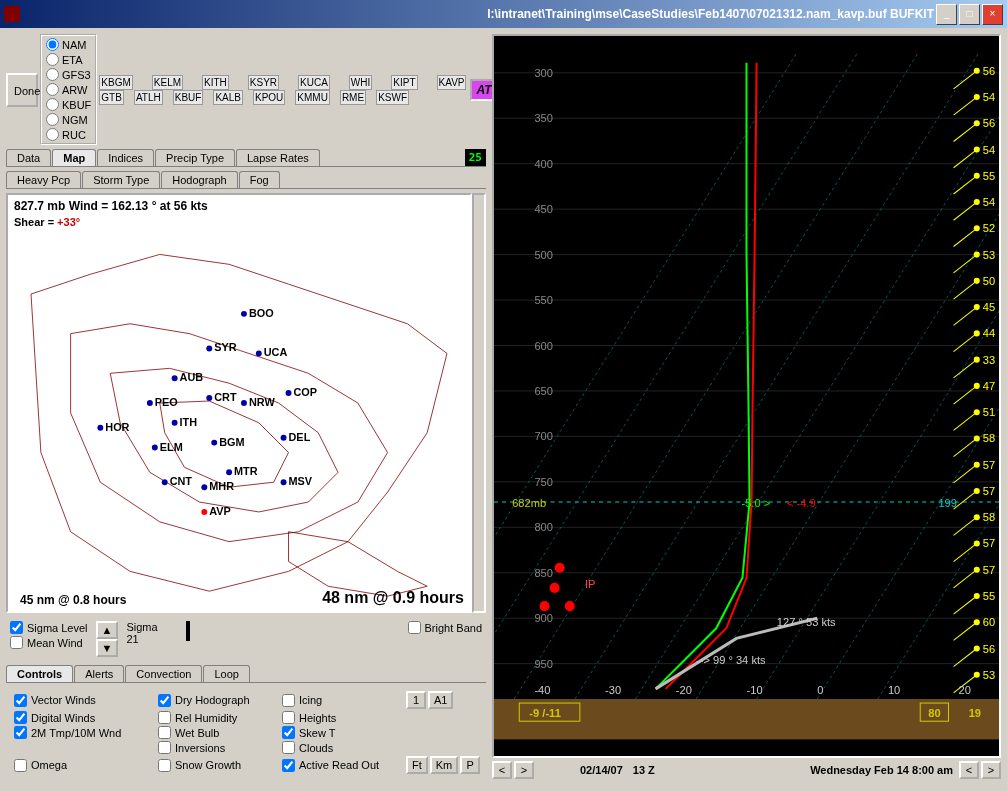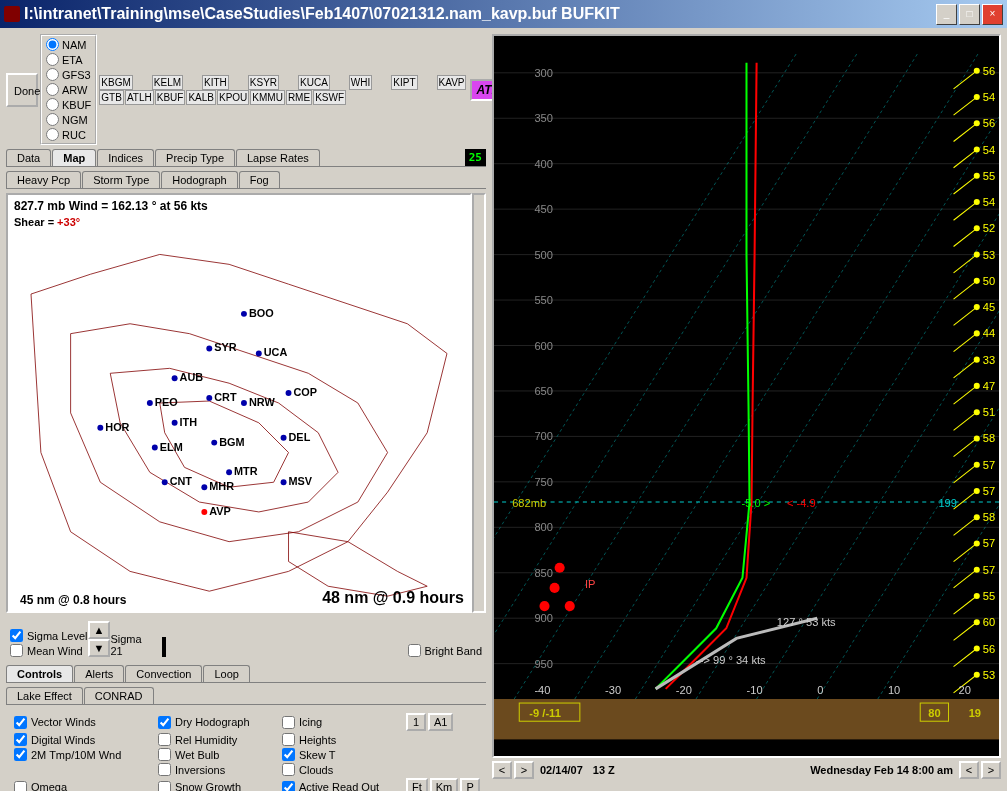--- a/index.html
+++ b/index.html
@@ -1,43 +1,43 @@
 <!DOCTYPE html>
 <html><head>
 <meta charset="utf-8">
 <style>
   * { box-sizing: border-box; margin: 0; padding: 0; font-family: "MS Sans Serif", Tahoma, sans-serif; font-size: 11px; }
   body { background: #d4d0c8; overflow: hidden; width: 1007px; height: 791px; }
   .titlebar { background: linear-gradient(to right, #0a246a, #a6caf0); height: 28px; display: flex; align-items: center; padding: 0 4px; color: white; }
   .titlebar-icon { width: 16px; height: 16px; margin-right: 4px; background: #800000; border-radius: 2px; }
-  .titlebar-text { flex: 1; font-size: 16px; font-weight: bold; }
+  .titlebar-text { flex: 1; font-size: 12px; font-weight: bold; text-align: right; }
   .winbtn { width: 21px; height: 21px; background: #d4d0c8; border: 1px solid #fff; border-right-color: #404040; border-bottom-color: #404040; margin-left: 2px; text-align: center; font-family: Marlett, sans-serif; line-height: 18px; font-size: 10px; }
   .winbtn.close { background: #e04030; color: white; }
   .content { display: flex; padding: 6px; gap: 6px; height: 760px; }
   .left { width: 480px; display: flex; flex-direction: column; gap: 4px; }
   .right { flex: 1; display: flex; flex-direction: column; }
   .row { display: flex; align-items: center; gap: 2px; }
   .btn { background: #d4d0c8; border: 2px outset #fff; padding: 2px 6px; min-width: 32px; text-align: center; cursor: pointer; font-size: 11px; }
   .btn.sm { padding: 1px 4px; min-width: 20px; }
   .radio-group { background: #d4d0c8; border: 2px groove #fff; padding: 2px 4px; display: flex; flex-wrap: wrap; gap: 2px 8px; }
   .radio-item { display: flex; align-items: center; gap: 3px; font-size: 11px; }
   .radio-item input { margin: 0; }
   .station { font-size: 10px; text-align: center; padding: 1px; border: 1px solid #999; background: #e8e8e8; }
   .tab-row { display: flex; border-bottom: 1px solid #808080; }
   .tab { padding: 2px 10px; border: 1px solid #808080; border-bottom: none; background: #d4d0c8; margin-right: 1px; font-size: 11px; border-radius: 3px 3px 0 0; cursor: pointer; }
   .tab.active { background: #e8e8e8; font-weight: bold; }
   .map-area { position: relative; background: #fff; border: 2px inset #fff; height: 420px; }
   .map-svg { width: 100%; height: 100%; }
   .counter { background: #000; color: #0f0; font-family: monospace; padding: 2px 4px; font-weight: bold; }
-  .slider-box { background: #d4d0c8; padding: 4px; display: flex; align-items: flex-end; }
+  .slider-box { background: #d4d0c8; padding: 4px; display: flex; align-items: flex-start; gap: 8px; }
   .chk { display: flex; align-items: center; gap: 4px; font-size: 11px; }
   .checks-panel { padding: 4px 8px; display: grid; grid-template-columns: 140px 120px 120px auto; gap: 2px 4px; }
   .skewt { background: #000; border: 2px inset #fff; flex: 1; position: relative; }
   .skewt svg { width: 100%; height: 100%; }
-  .bottom-status { display: flex; align-items: center; gap: 10px; padding: 4px; font-size: 11px; }
+  .bottom-status { display: flex; align-items: center; gap: 10px; padding: 4px; font-size: 11px; margin-left: 40px; }
   .dropdown { border: 2px inset #fff; background: #d946ef; padding: 2px 16px 2px 4px; font-size: 12px; font-weight: bold; font-style: italic; position: relative; }
   .dropdown::after { content: "▼"; position: absolute; right: 2px; font-size: 9px; background: #d4d0c8; padding: 0 2px; border: 1px outset #fff; }
   .logo { width: 30px; height: 30px; }
   .vslider { width: 14px; background: #d4d0c8; border: 2px inset #fff; }
 </style>
 </head>
 <body>
 
 <div class="titlebar">
   <div class="titlebar-icon"></div>
@@ -87,21 +87,21 @@
         <div style="display:flex;gap:19px" id="st-row1">
             <div class="station">KBGM</div>
             <div class="station">KELM</div>
             <div class="station">KITH</div>
             <div class="station">KSYR</div>
             <div class="station">KUCA</div>
             <div class="station">WHI</div>
             <div class="station">KIPT</div>
             <div class="station">KAVP</div>
           </div>
-        <div style="display:flex;gap:1px" id="st-row2">
+        <div style="display:flex;gap:10px" id="st-row2">
             <div class="station">GTB</div>
             <div class="station">ATLH</div>
             <div class="station">KBUF</div>
             <div class="station">KALB</div>
             <div class="station">KPOU</div>
             <div class="station">KMMU</div>
             <div class="station">RME</div>
             <div class="station">KSWF</div>
           </div>
       </div>
@@ -222,24 +222,20 @@
           <input type="checkbox" style="">
           <span>Bright Band</span>
         </label>
     </div>
 
     <div class="tab-row">
       <div class="tab active">Controls</div>
       <div class="tab">Alerts</div>
       <div class="tab">Convection</div>
       <div class="tab">Loop</div>
-    </div>
-    <div class="tab-row">
-      <div class="tab">Lake Effect</div>
-      <div class="tab">CONRAD</div>
     </div>
 
     <div class="checks-panel">
       <label class="chk">
           <input type="checkbox" checked="" style="">
           <span>Vector Winds</span>
         </label>
       <label class="chk">
           <input type="checkbox" checked="" style="">
           <span>Dry Hodograph</span>

